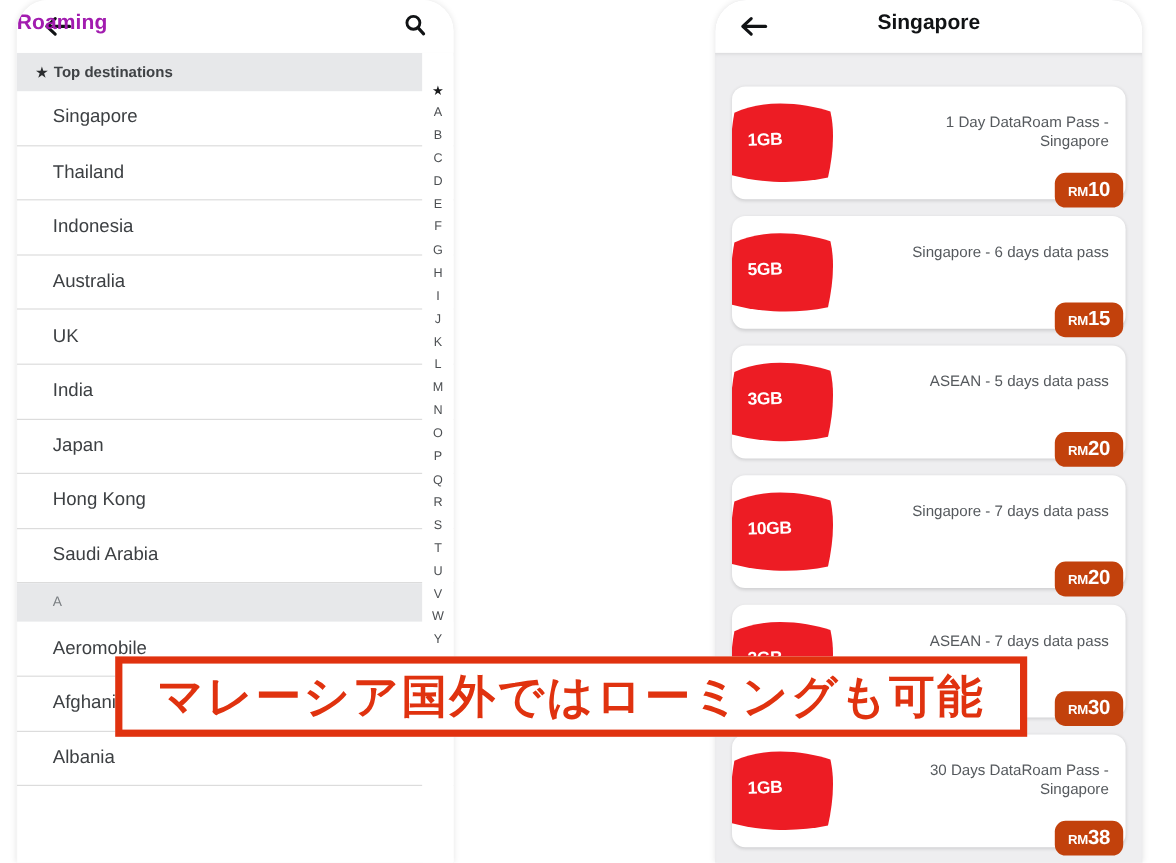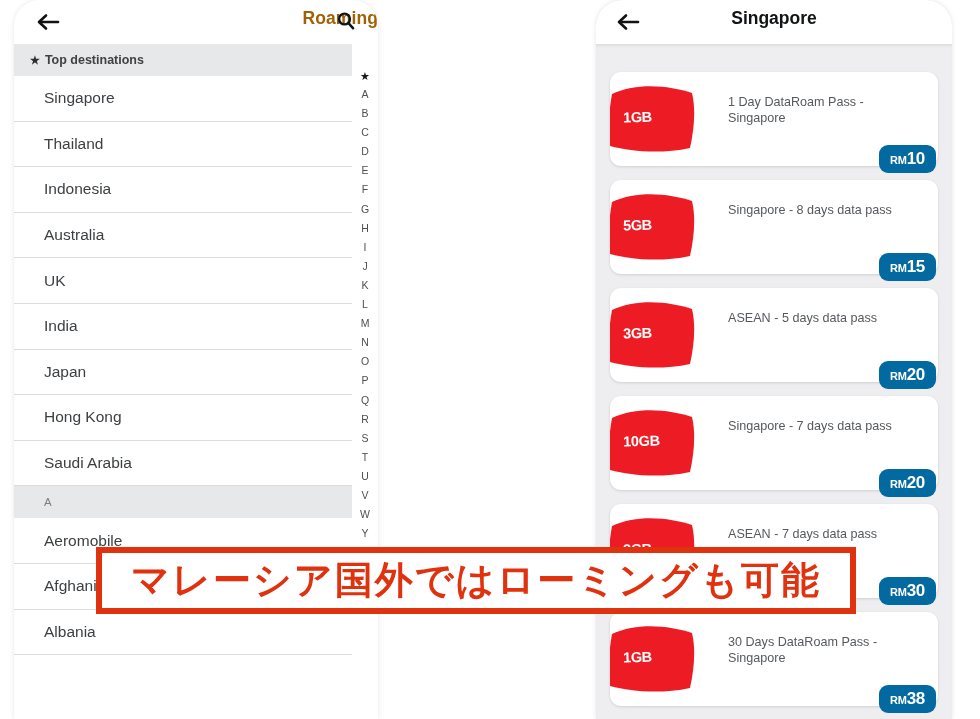--- a/index.html
+++ b/index.html
@@ -42,24 +42,24 @@
     left: 20px;
     top: 8px;
     width: 28px;
     height: 28px;
     cursor: pointer;
   }
   #left-appbar .title {
     position: absolute;
     left: 0; right: 0;
     top: 8px;
-    text-align: right;
+    text-align: left;
     font-size: 17.5px;
     font-weight: bold;
-    color: #a16207;
+    color: #a21caf;
     letter-spacing: 0.1px;
   }
   #left-appbar .search {
     position: absolute;
     right: 20px;
     top: 9px;
     width: 24px;
     height: 24px;
     cursor: pointer;
   }
@@ -228,26 +228,27 @@
     transform: rotate(-1.5deg);
   }
   .pass-title {
     position: absolute;
     left: 118px;
     top: 22px;
     right: 14px;
     font-size: 12.6px;
     color: #55595d;
     line-height: 16px;
+    text-align: right;
   }
   .price-badge {
     position: absolute;
     right: 2px;
     bottom: -7px;
-    background: #0369a1;
+    background: #c2410c;
     border-radius: 9px;
     padding: 5px 11px 6px 11px;
     color: #ffffff;
     white-space: nowrap;
     line-height: 1;
   }
   .price-badge .cur {
     font-size: 11px;
     font-weight: bold;
     letter-spacing: -0.2px;
@@ -415,21 +416,21 @@
     </div>
 
     <div class="pass-card">
       <div class="clip">
         <div class="blob">
           <svg viewBox="0 0 110 78" width="110" height="78" aria-hidden="true">
             <path d="M8,14 C34,2 66,6 88,13 C92,30 90,50 86,68 C58,74 28,72 6,66 C4,48 5,30 8,14 Z" fill="#ED1C24"></path>
           </svg>
           <div class="gb">5GB</div>
         </div>
-        <div class="pass-title">Singapore - 8 days data pass</div>
+        <div class="pass-title">Singapore - 6 days data pass</div>
       </div>
       <div class="price-badge">
         <span class="cur">RM</span><span class="amt">15</span>
       </div>
     </div>
 
     <div class="pass-card">
       <div class="clip">
         <div class="blob">
           <svg viewBox="0 0 110 78" width="110" height="78" aria-hidden="true">

